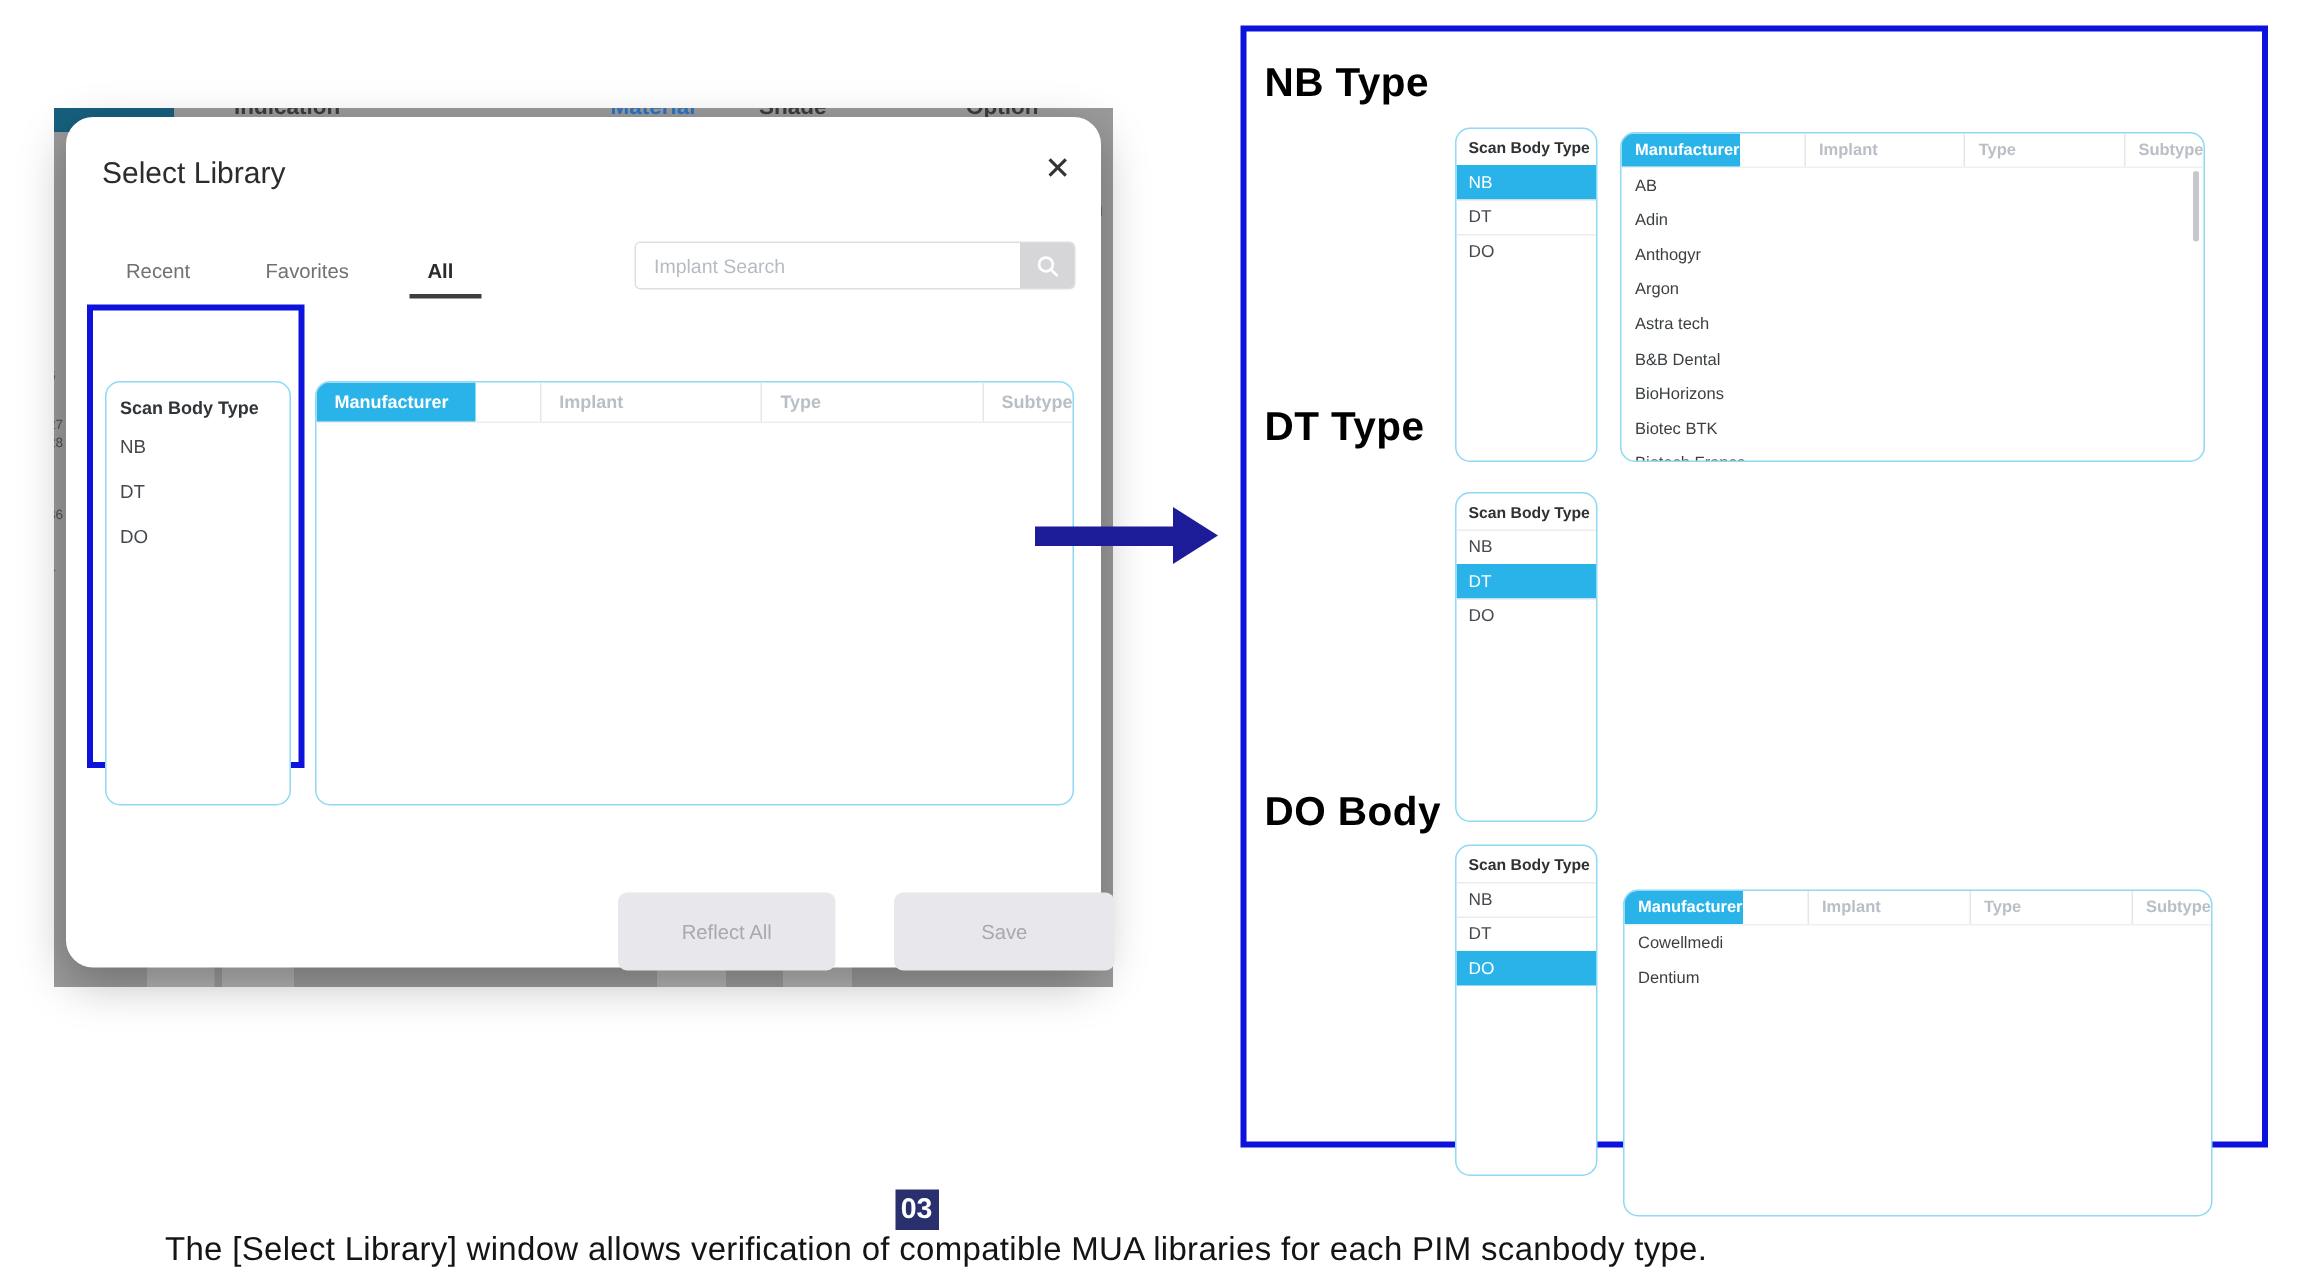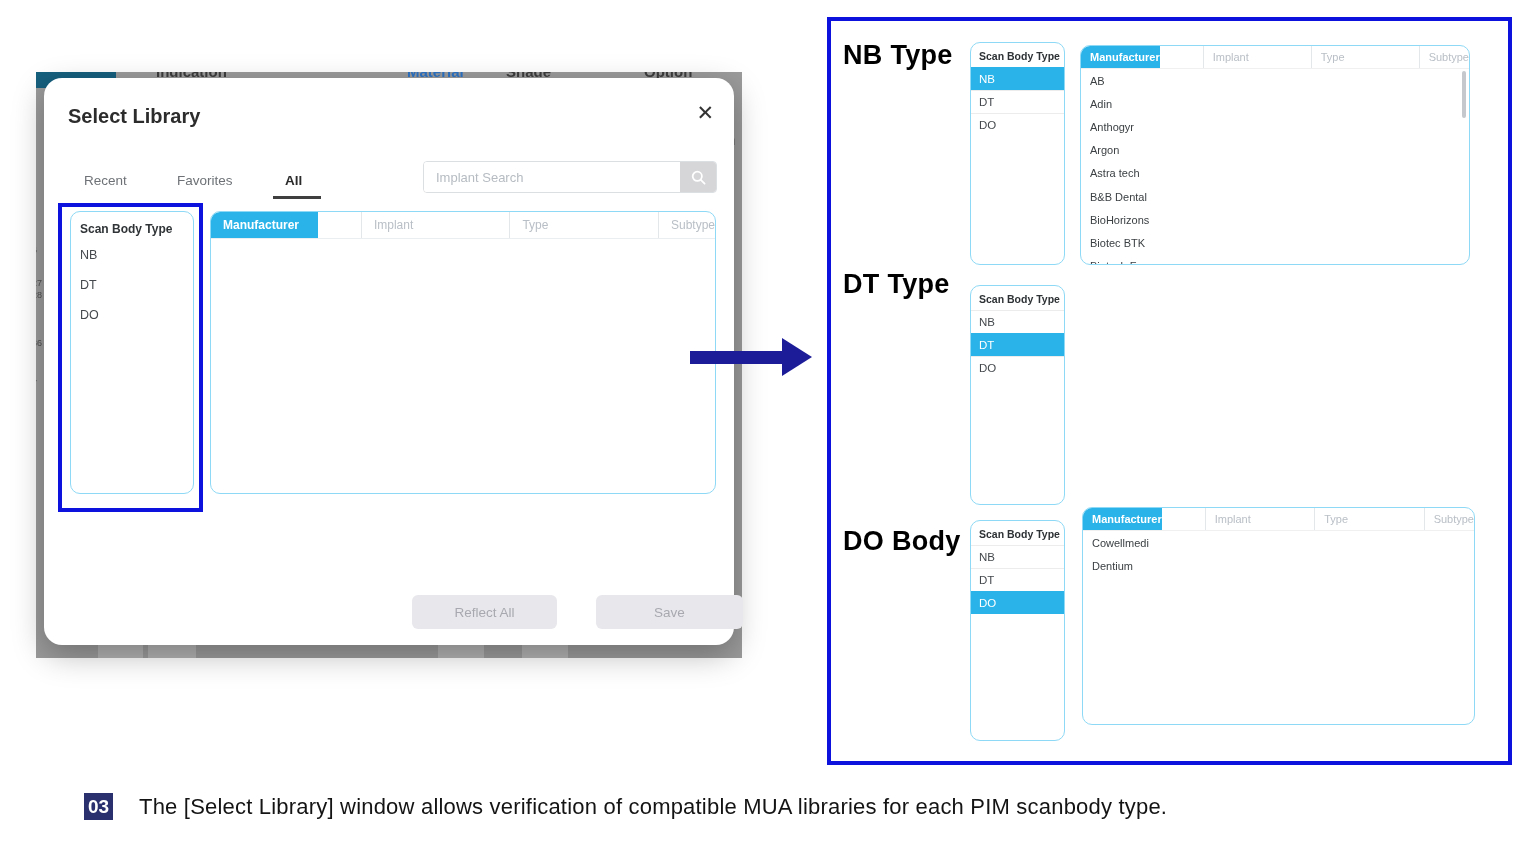--- a/index.html
+++ b/index.html
@@ -10,48 +10,48 @@
   
   #shot { left:36px; top:72px; width:706px; height:586px; background:#9b9b9b; overflow:hidden; }
   #teal-tab { left:0; top:0; width:80px; height:16px; background:#16607e; }
   .bgtab { top:-9px; font-size:15px; font-weight:700; color:#3c3c3c; white-space:nowrap; }
   .edge-num { left:-4px; font-size:9px; color:#4e4e4e; width:10px; overflow:hidden; }
   .btm-seg { top:572px; height:14px; background:#b2b2b2; }
 
   
   #dialog { left:44px; top:78px; width:690px; height:567px; background:#fff;
             border-radius:18px; box-shadow:0 10px 32px rgba(0,0,0,.28); }
-  #dlg-title { left:24px; top:27px; font-size:20px; font-weight:700; color:#2c2c2c; }
+  #dlg-title { left:24px; top:27px; font-size:20px; font-weight:400; color:#2c2c2c; }
   #dlg-close { right:20px; top:24px; font-size:21px; color:#333; cursor:pointer; line-height:1; }
   .tab { top:95px; font-size:13.5px; color:#6e7276; cursor:pointer; }
   .tab.active { color:#2b2b2b; font-weight:700; }
   #tab-underline { left:229px; top:118px; width:48px; height:3px; background:#3f3f3f; }
   #search-wrap { left:379px; top:83px; width:294px; height:32px; display:flex;
                  border:1px solid #dcdfe2; border-radius:4px; overflow:hidden; background:#fff; }
   #search-input { flex:1; border:0; outline:none; padding:0 12px; font-size:13px;
                   color:#333; font-family:"Liberation Sans",sans-serif; }
   #search-input::placeholder { color:#b6bcc2; }
   #search-btn { width:36px; background:#d6d6d9; display:flex; align-items:center;
                 justify-content:center; cursor:pointer; }
   #annot-box { left:14px; top:125px; width:145px; height:309px; border:4px solid #0d12dc; }
 
-  .cyanpanel { border:1.5px solid #8ed9f5; border-radius:10px; background:#fff; overflow:hidden; }
+  .cyanpanel { border:1.5px solid #8ed9f5; border-radius:10px; background:#fff; overflow:hidden;margin-top:43px; }
   #dlg-scanbody { left:26px; top:133px; width:124px; height:283px; }
   #dlg-scanbody .hdr { padding:10px 0 4px 9px; font-size:12px; font-weight:700; color:#303437; }
   #dlg-scanbody .itm { height:30px; line-height:30px; padding-left:9px; font-size:12.5px; color:#45494d; cursor:pointer; }
 
   #dlg-table { left:166px; top:133px; width:506px; height:283px; }
   .thead { display:flex; height:27px; align-items:stretch; border-bottom:1px solid #ebeef0;gap:43px; }
   .thead .c0 { background:#29b3e8; color:#fff; font-weight:700; }
-  .thead > div { display:flex; align-items:center; padding-left:12px; font-size:12px; color:#b9bfc6; }
+  .thead > div { display:flex; align-items:center; padding-left:12px; font-size:12px; color:#b9bfc6;font-weight:bold; }
   .thead > div + div { border-left:1px solid #e4e7ea; }
   #dlg-table .thead > div { width:126px; } #dlg-table .thead .c0 { width:128px; border-top-left-radius:8px; }
   #dlg-table .thead .c3 { flex:1; }
 
-  .dlg-btn { top:517px; height:34px; background:#e8e8ec; border-radius:6px; color:#a8a8b0;
+  .dlg-btn { top:517px; height:52px; background:#e8e8ec; border-radius:6px; color:#a8a8b0;
              font-size:13.5px; display:flex; align-items:center; justify-content:center; cursor:pointer; }
   #btn-reflect { left:368px; width:145px; }
   #btn-save { left:552px; width:147px; }
   #frag-n { left:727px; top:131px; font-size:15px; color:#4a4a4a; }
 
   
   #arrow-shaft { left:690px; top:351px; width:92px; height:13px; background:#1c1c99; }
   #arrow-head  { left:782px; top:338px; width:0; height:0;
                  border-left:30px solid #1c1c99; border-top:19px solid transparent;
                  border-bottom:19px solid transparent; }
@@ -67,21 +67,21 @@
   .ptable { position:relative; }
   .ptable .thead { height:23px; border-bottom:1px solid #f0f0f0; }
   .ptable .thead > div { width:96px; padding-left:9px; font-size:11px; }
   .ptable .thead .c0 { border-top-left-radius:7px; }
   .ptable .thead .c3 { flex:1; }
   .trow { height:23.2px; display:flex; align-items:center; padding-left:9px; font-size:11px; color:#3c4043; }
   #nb-scrollbar { position:absolute; right:3px; top:25px; width:4px; height:47px;
                   background:#c5c9cd; border-radius:2px; cursor:pointer; }
 
   
-  #caption { left:84px; top:793px; display:flex; align-items:center; }
+  #caption { left:84px; top:793px; display:flex; align-items:center;flex-direction:column; }
   #cap-badge { width:29px; height:27px; background:#2a2f6e; color:#fff; font-size:19px; font-weight:700;
                display:flex; align-items:center; justify-content:center; }
   #cap-text { margin-left:26px; font-size:22px; color:#141414; font-weight:400; letter-spacing:.2px; }
 </style>
 </head>
 <body>
 
 <div id="shot" class="abs">
   <div id="teal-tab" class="abs"></div>
   <div class="bgtab abs" style="left:120px;">Indication</div>

